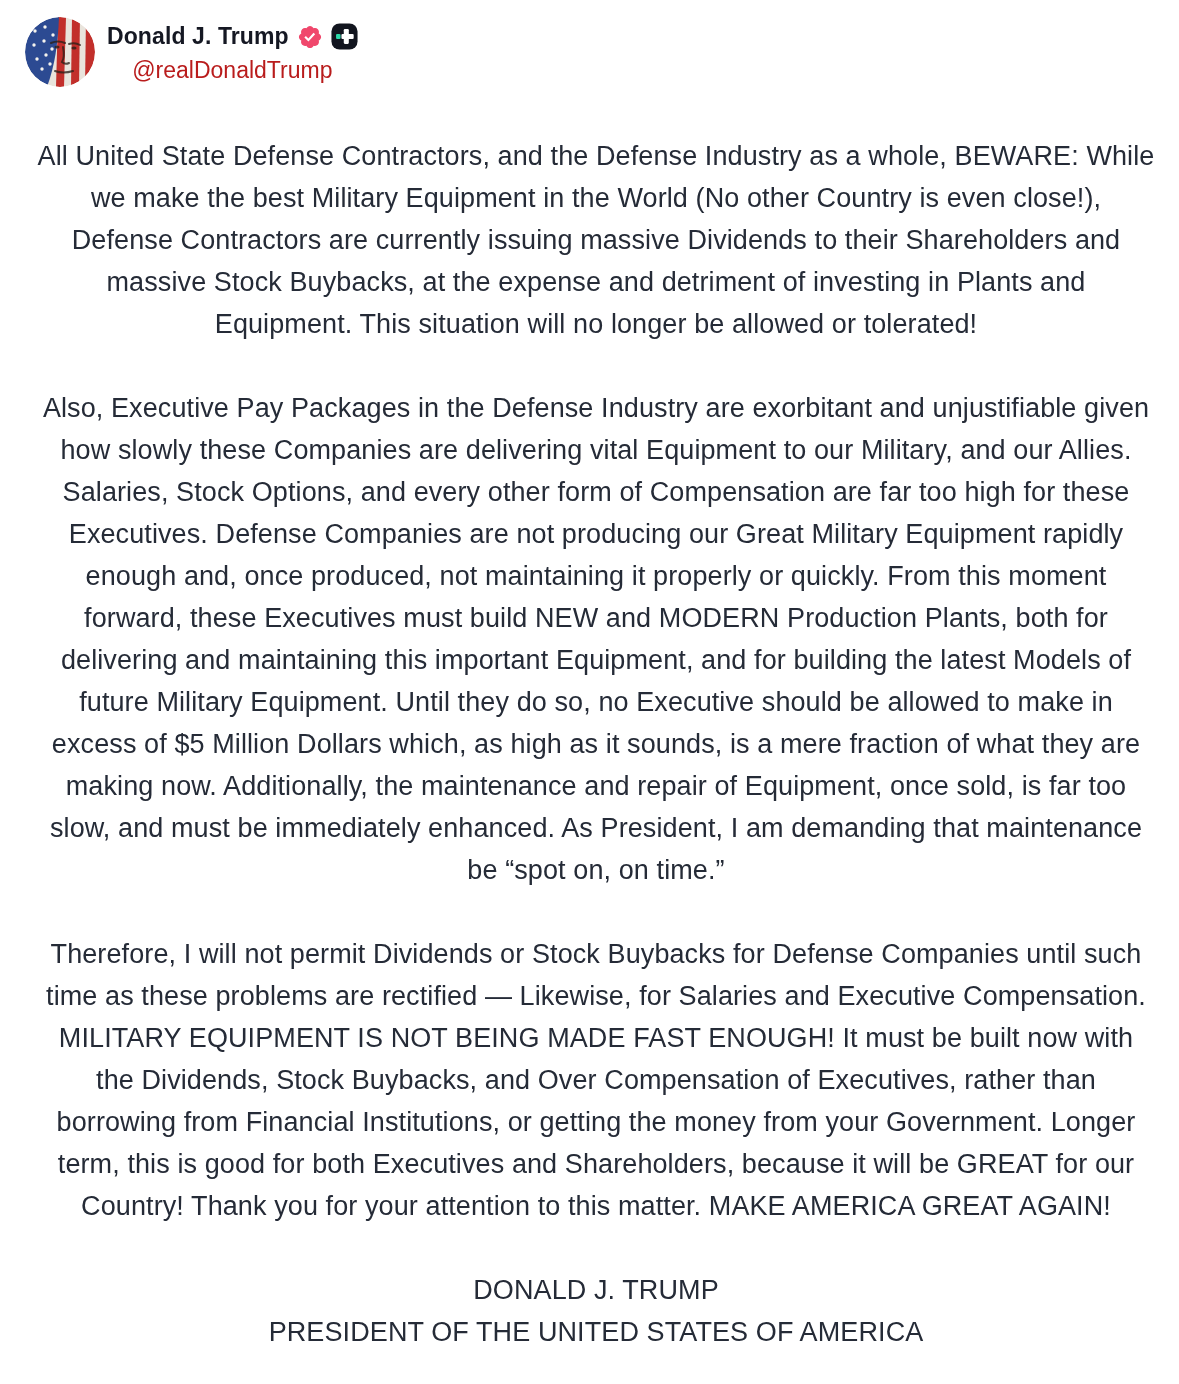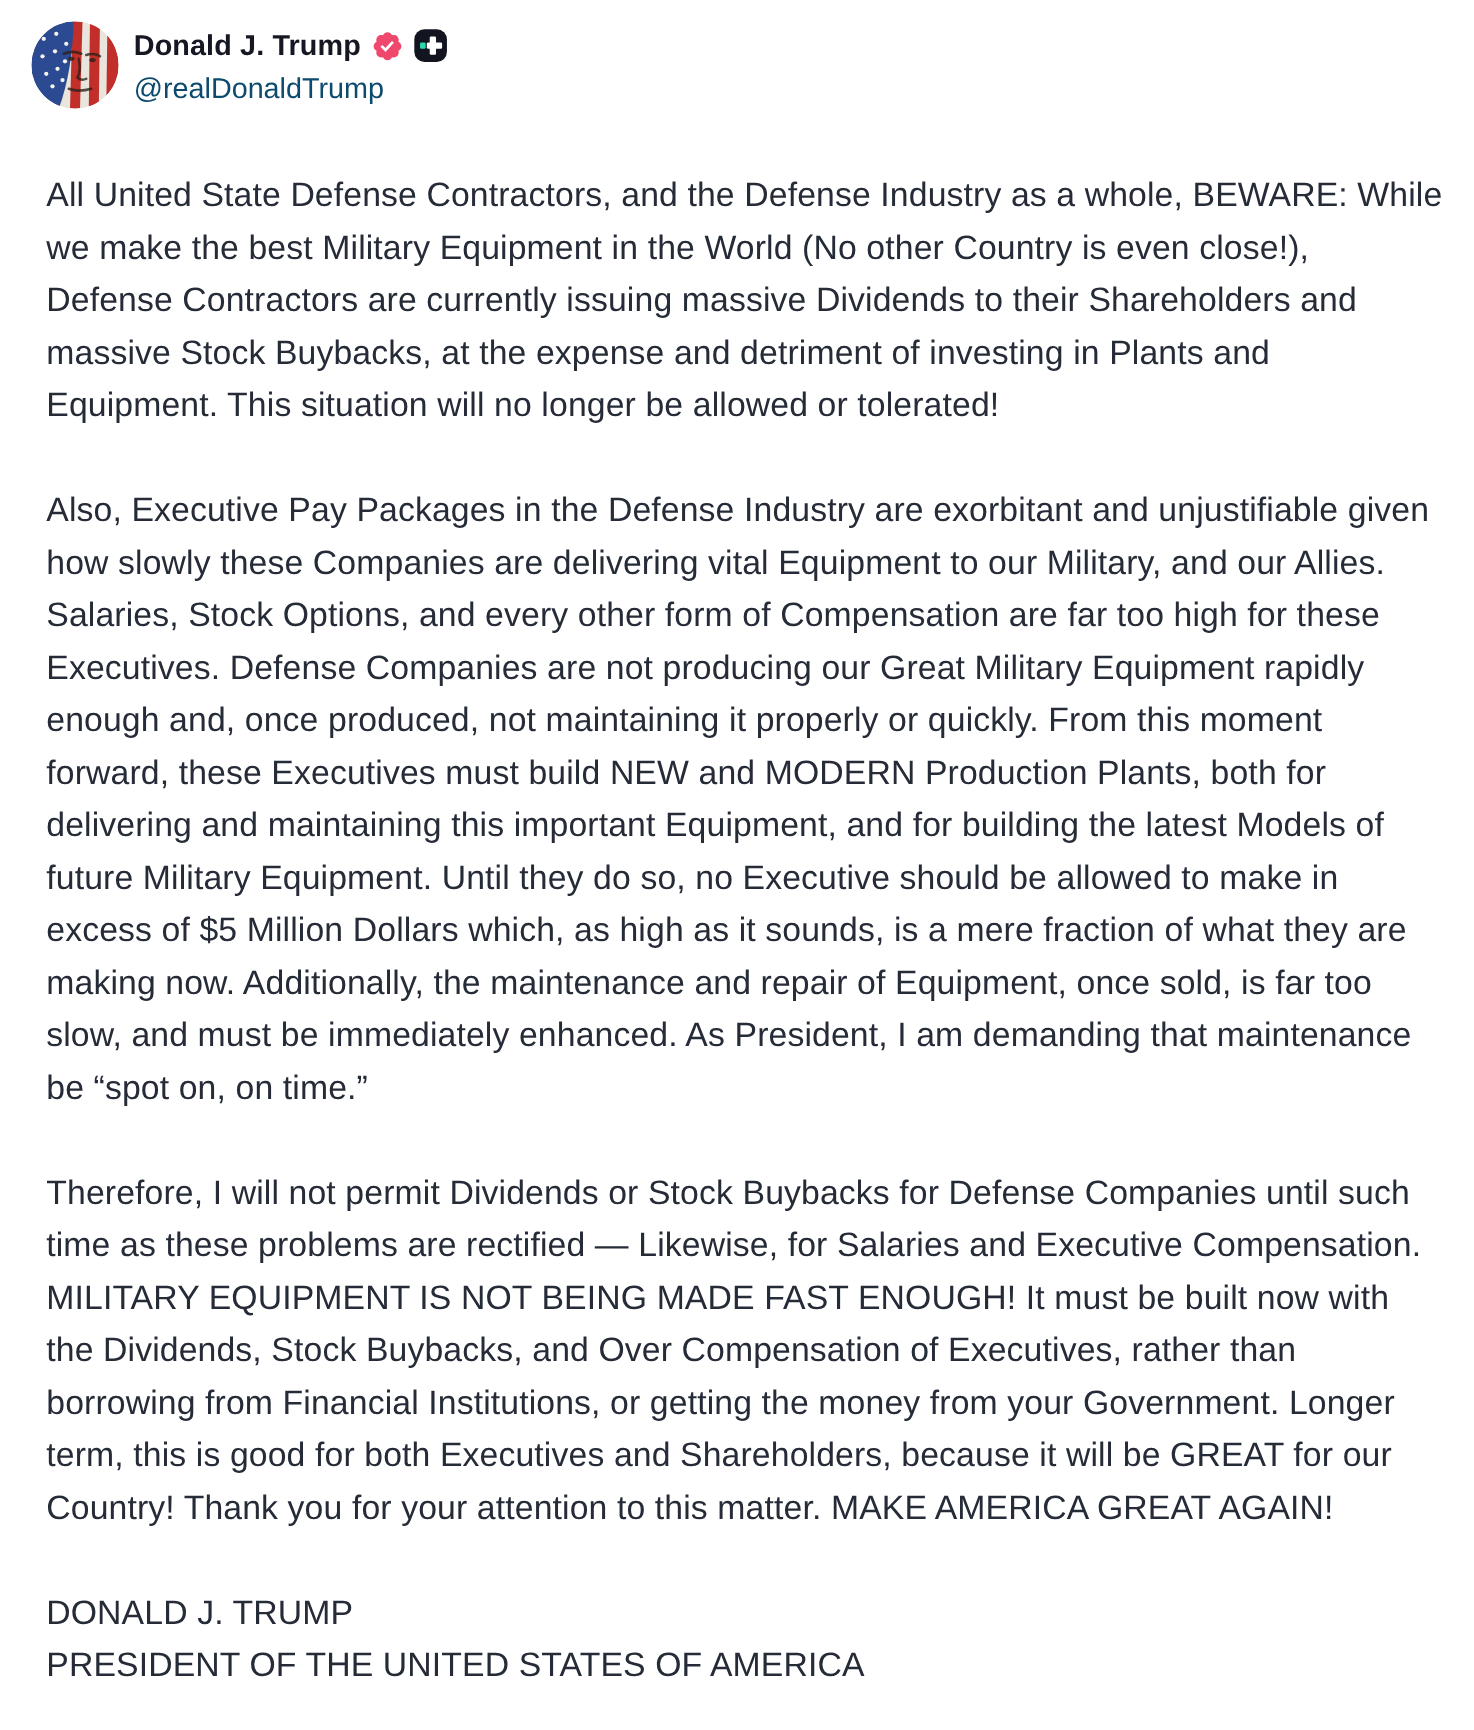--- a/index.html
+++ b/index.html
@@ -3,37 +3,37 @@
 <meta charset="utf-8">
 <style>
   * { box-sizing: border-box; }
   html, body { margin: 0; padding: 0; background: #ffffff; }
   body {
     width: 1179px;
     min-height: 1384px;
     font-family: "Liberation Sans", "DejaVu Sans", sans-serif;
     -webkit-font-smoothing: antialiased;
   }
-  .post { padding: 17px 24px 10px 25px; }
+  .post { padding: 17px 24px 10px 25px; text-align: center; }
 
   
   .post-header { display: flex; align-items: flex-start; gap: 12px; }
   .avatar {
     width: 70px; height: 70px; border-radius: 50%;
     overflow: hidden; flex: 0 0 70px; cursor: pointer;
   }
   .avatar svg { display: block; width: 70px; height: 70px; }
   .author-block { padding-top: 6px; }
   .name-row { display: flex; align-items: center; gap: 8px; }
   .display-name {
     font-size: 23px; font-weight: 700; color: #151823;
     letter-spacing: 0.1px; cursor: pointer;
   }
   .verified-badge svg, .plus-badge svg { display: block; }
-  .handle { margin-top: 7px; font-size: 23px; color: #0c4a6e; cursor: pointer; }
+  .handle { margin-top: 7px; font-size: 23px; color: #b91c1c; cursor: pointer; }
 
   
   .post-body { margin-top: 48px; color: #252b37; }
   .post-body p {
     margin: 0 0 42px 12px;
     font-size: 27px;
     line-height: 42px;
     letter-spacing: 0.1px;
     max-width: 1130px;
   }

